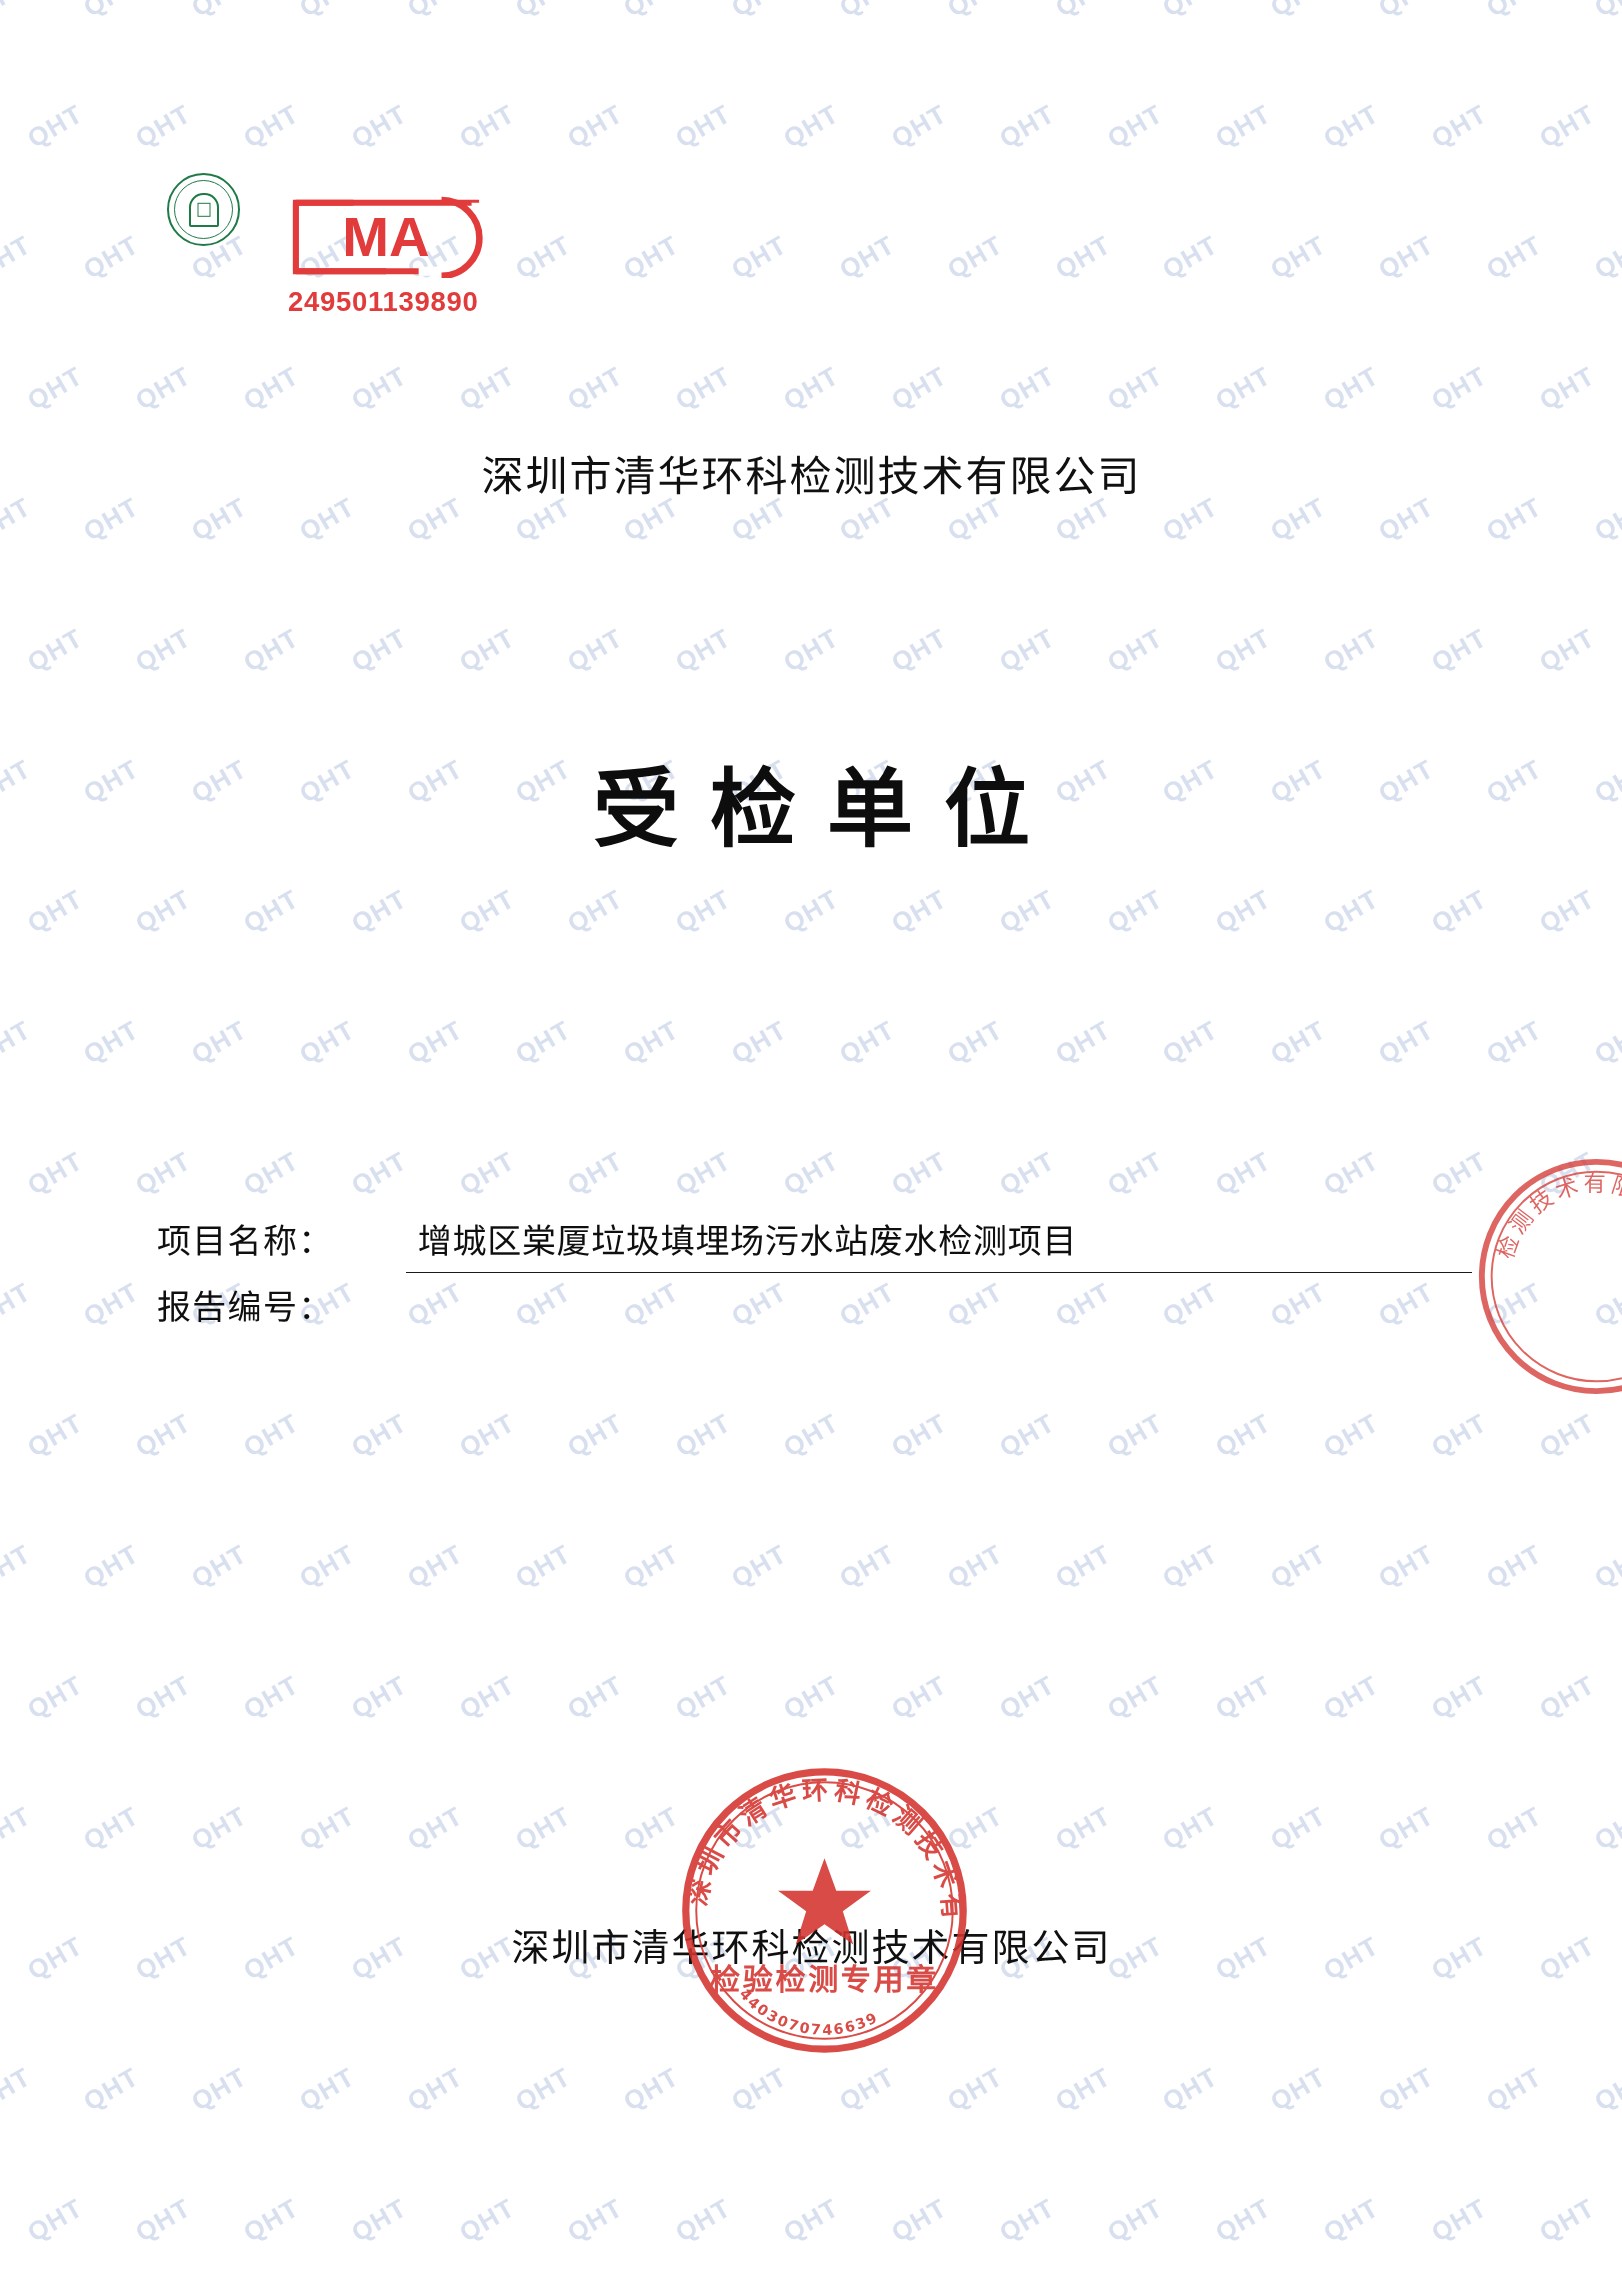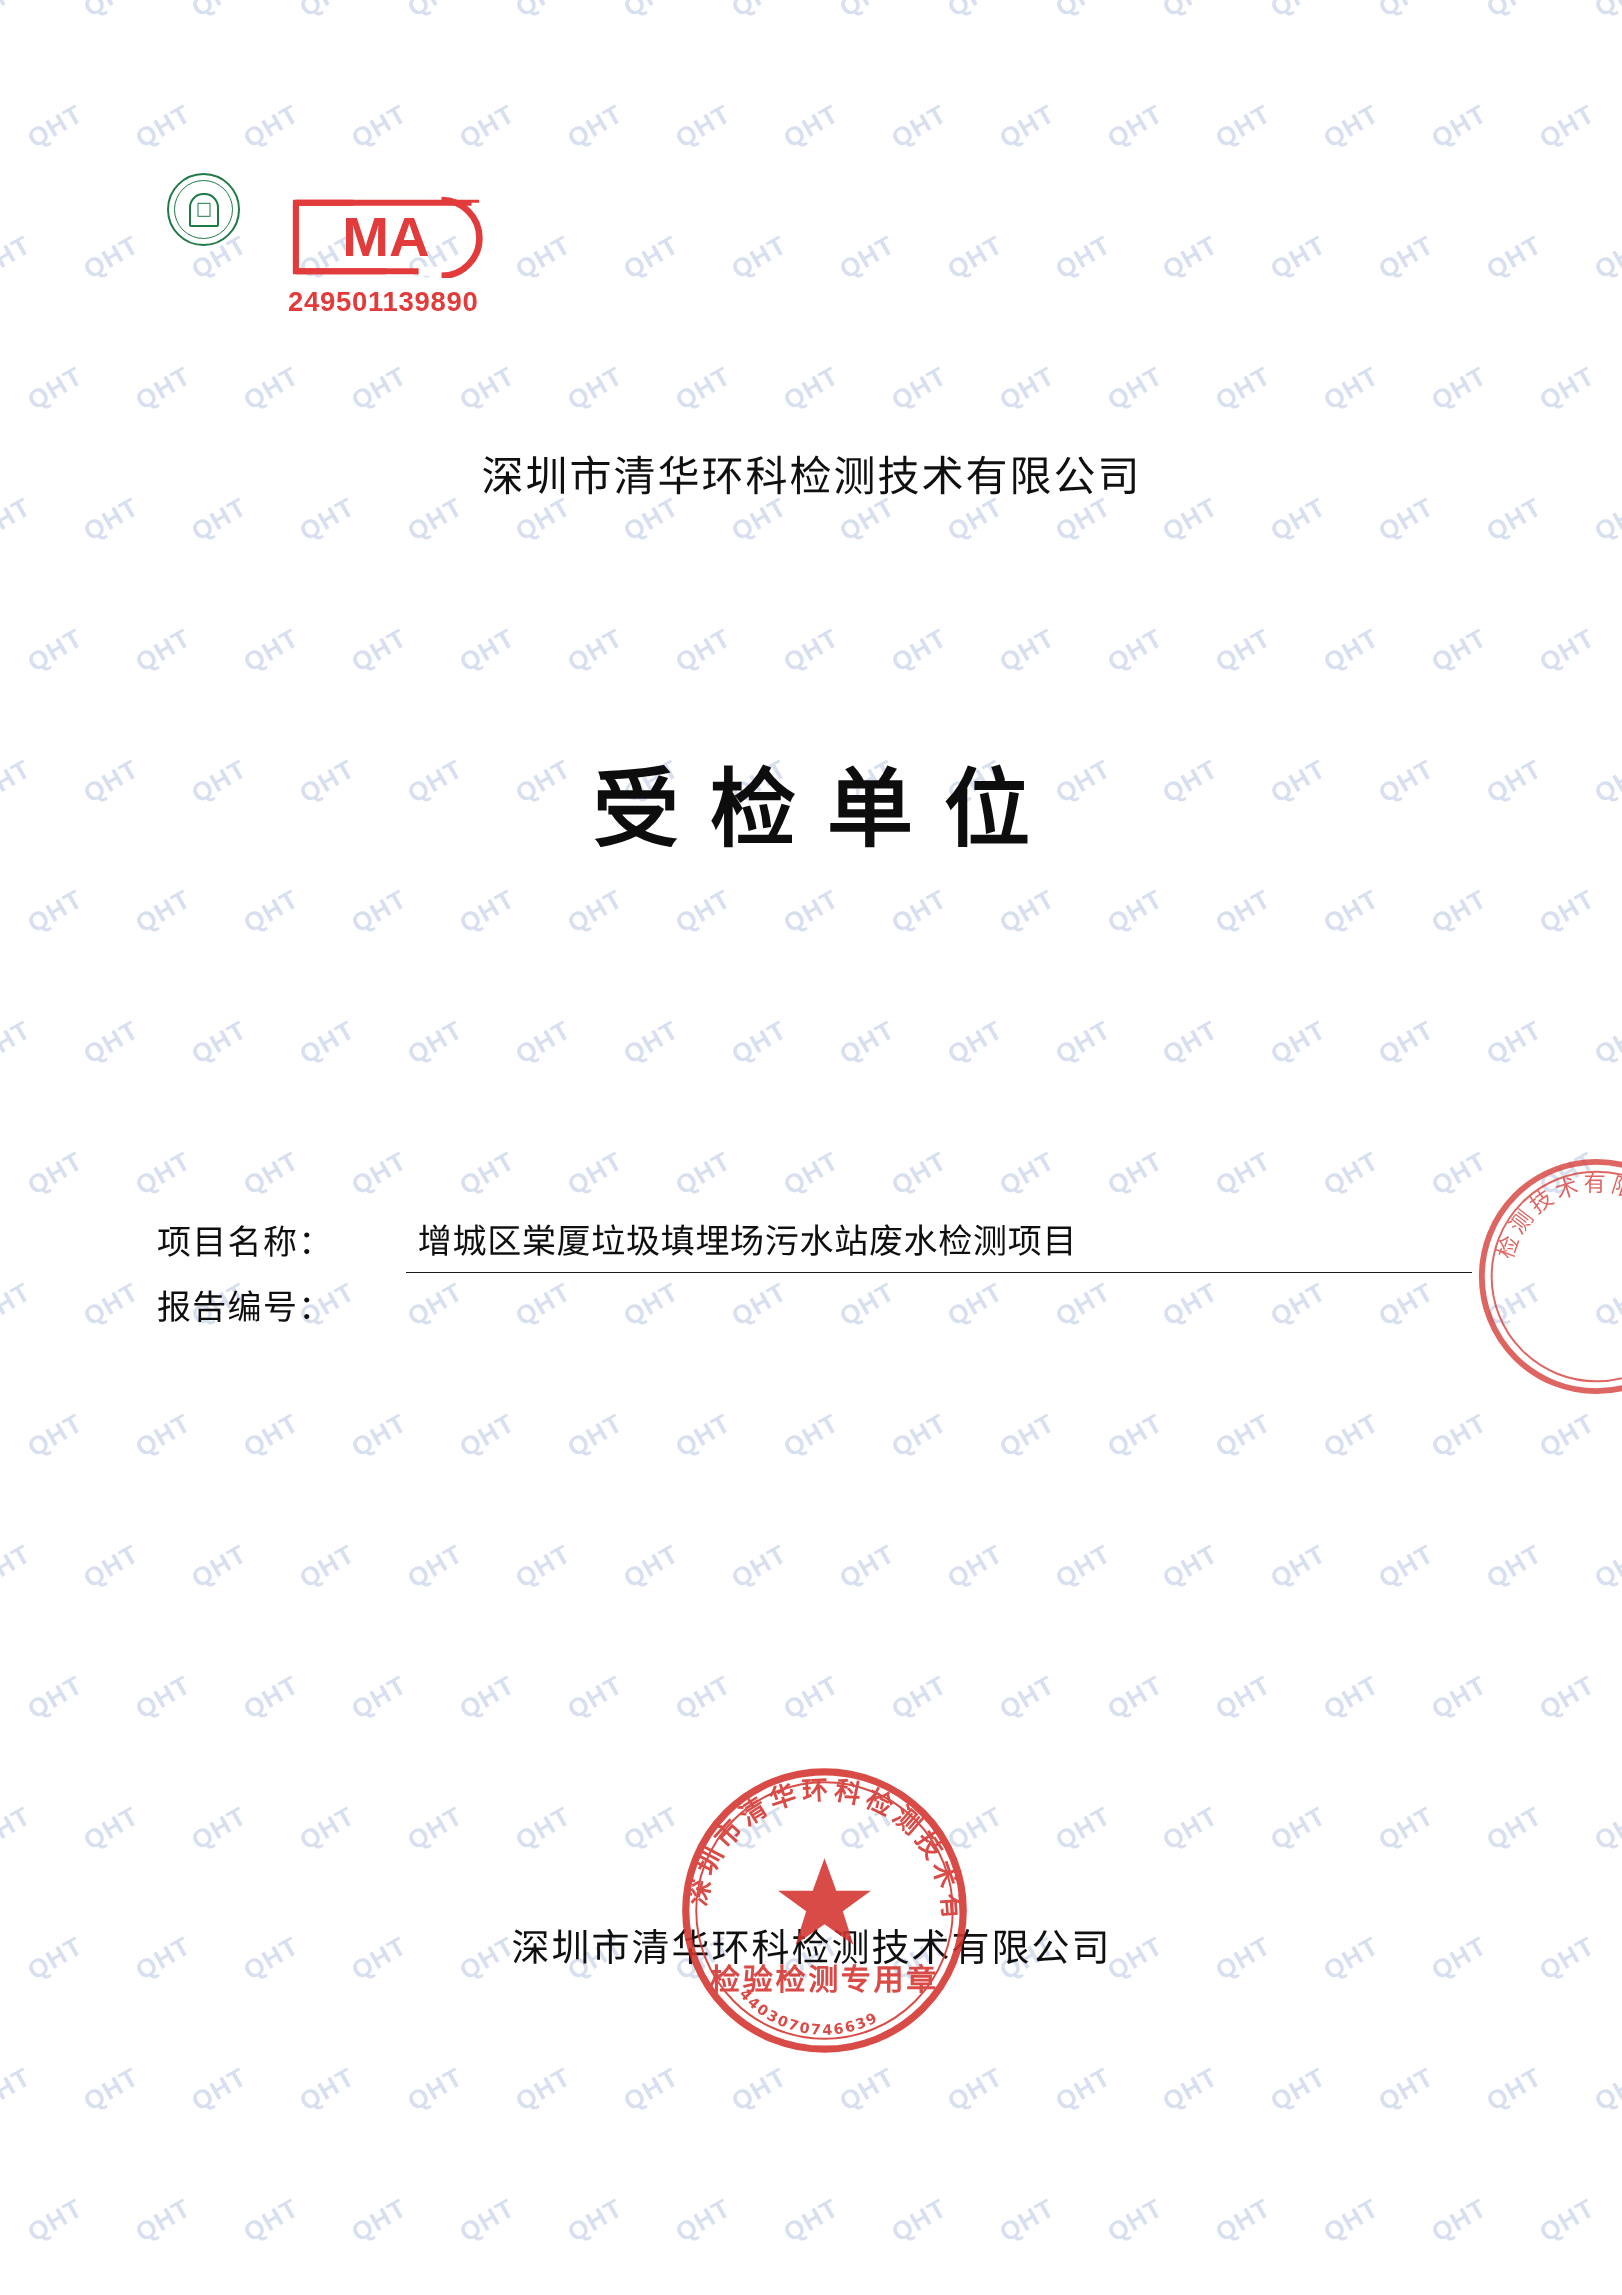--- a/index.html
+++ b/index.html
@@ -153,21 +153,21 @@
   
   .fields {
     position: absolute;
     left: 157px;
     top: 1214px;
     width: 1315px;
     z-index: 3;
   }
   .field-row {
     display: flex;
-    align-items: center;
+    align-items: flex-start;
     margin-bottom: 6.5px;
   }
   .field-label {
     flex: 0 0 249px;
     font-family: "DejaVu Sans", "Liberation Sans", sans-serif;
     font-size: 34px;
     letter-spacing: 1.3px;
     padding-bottom: 9.2px;
     color: #0f0f0f;
     text-align: justify;

